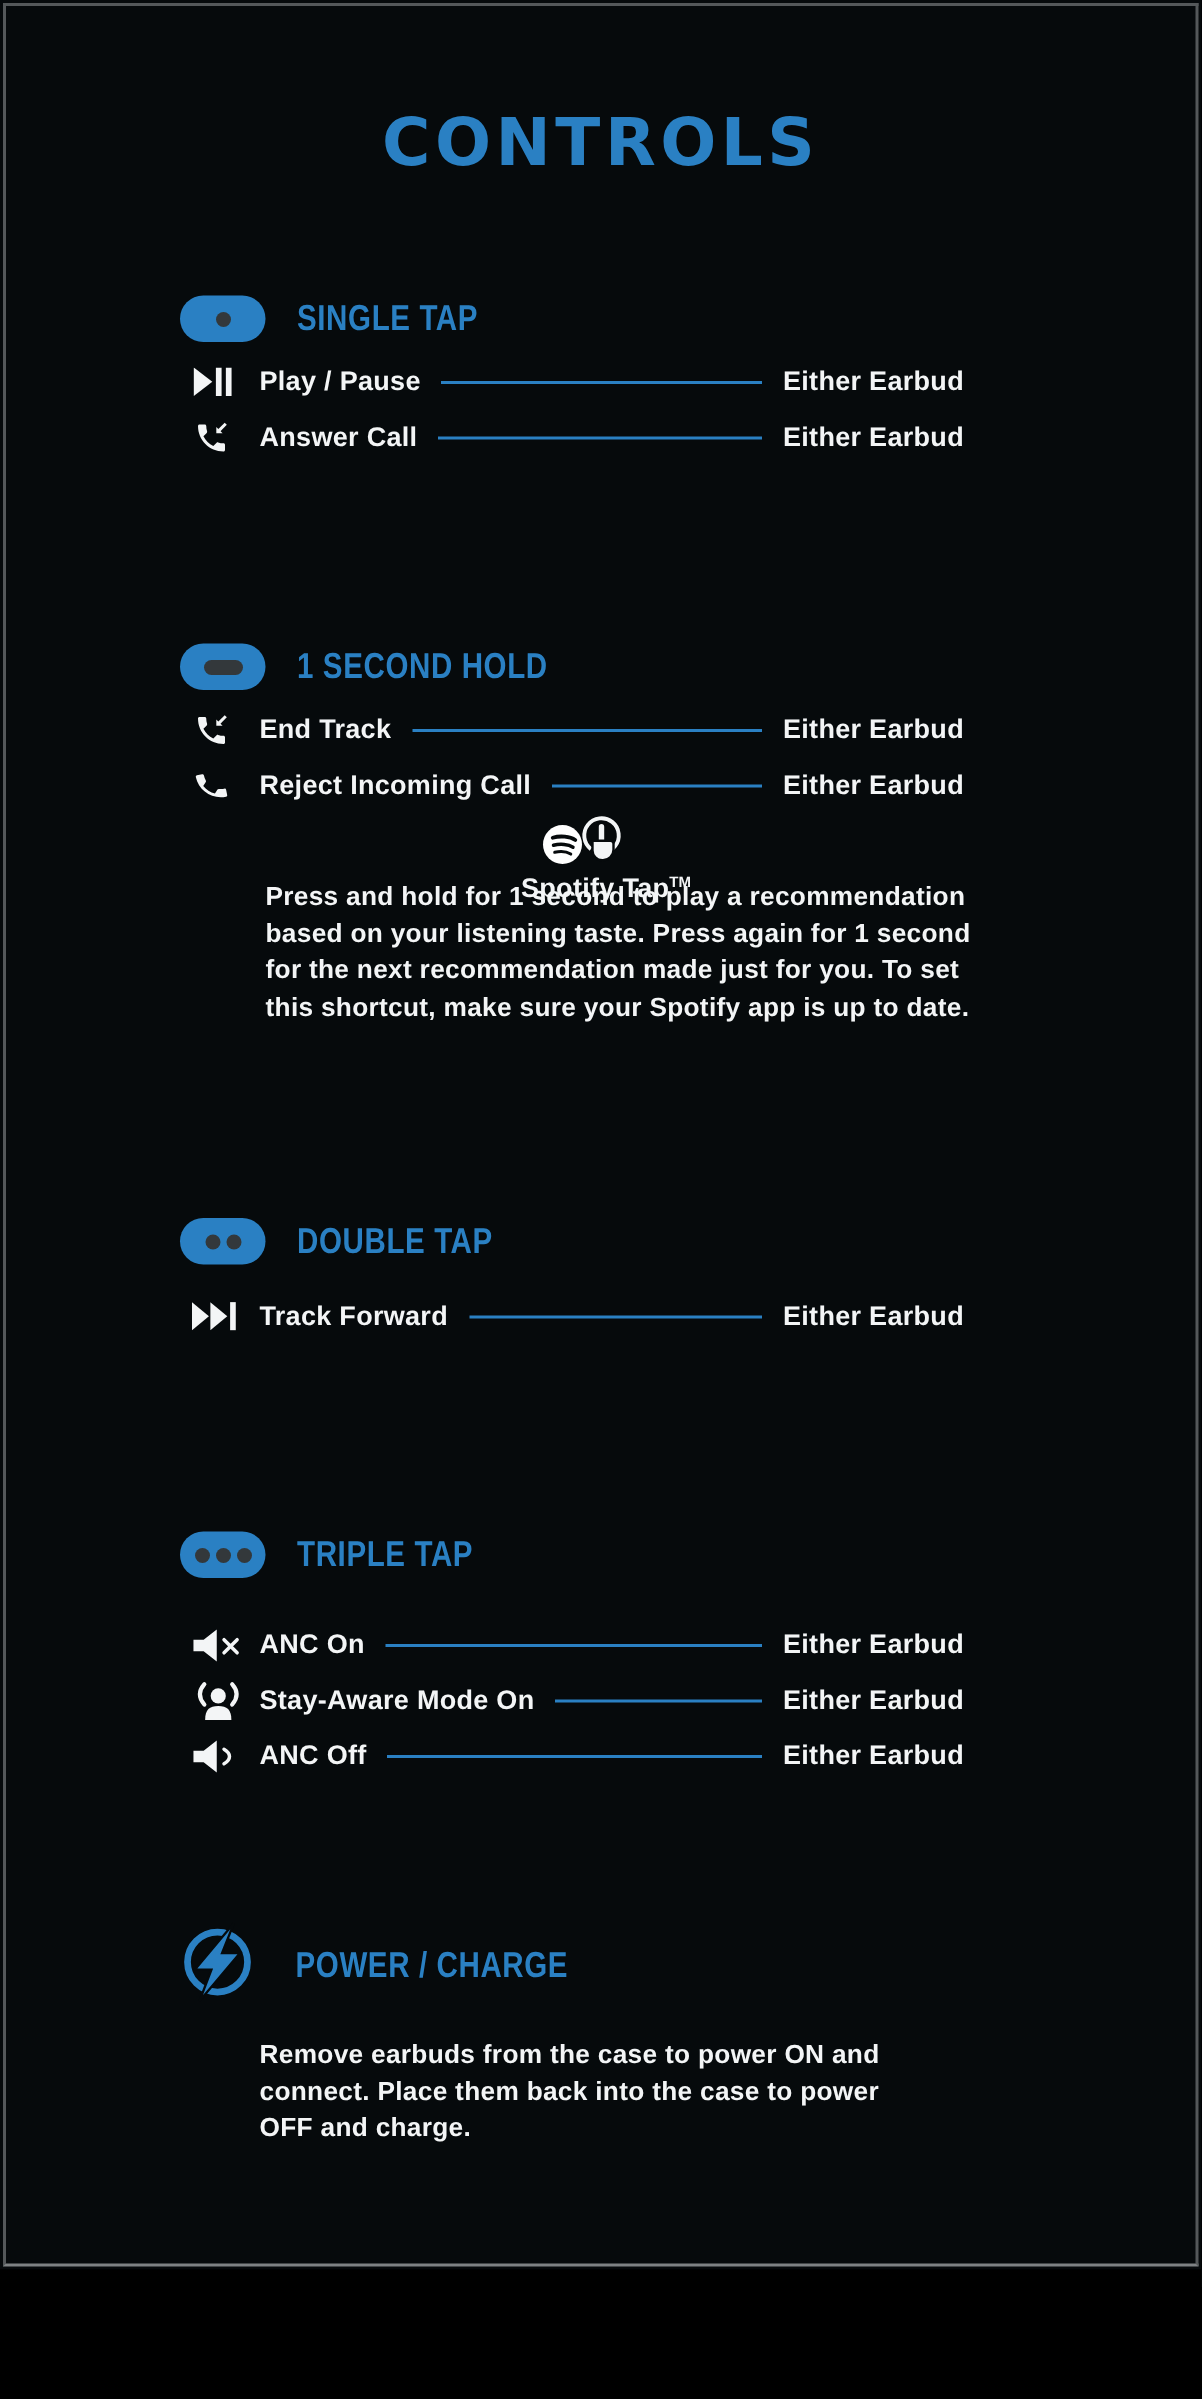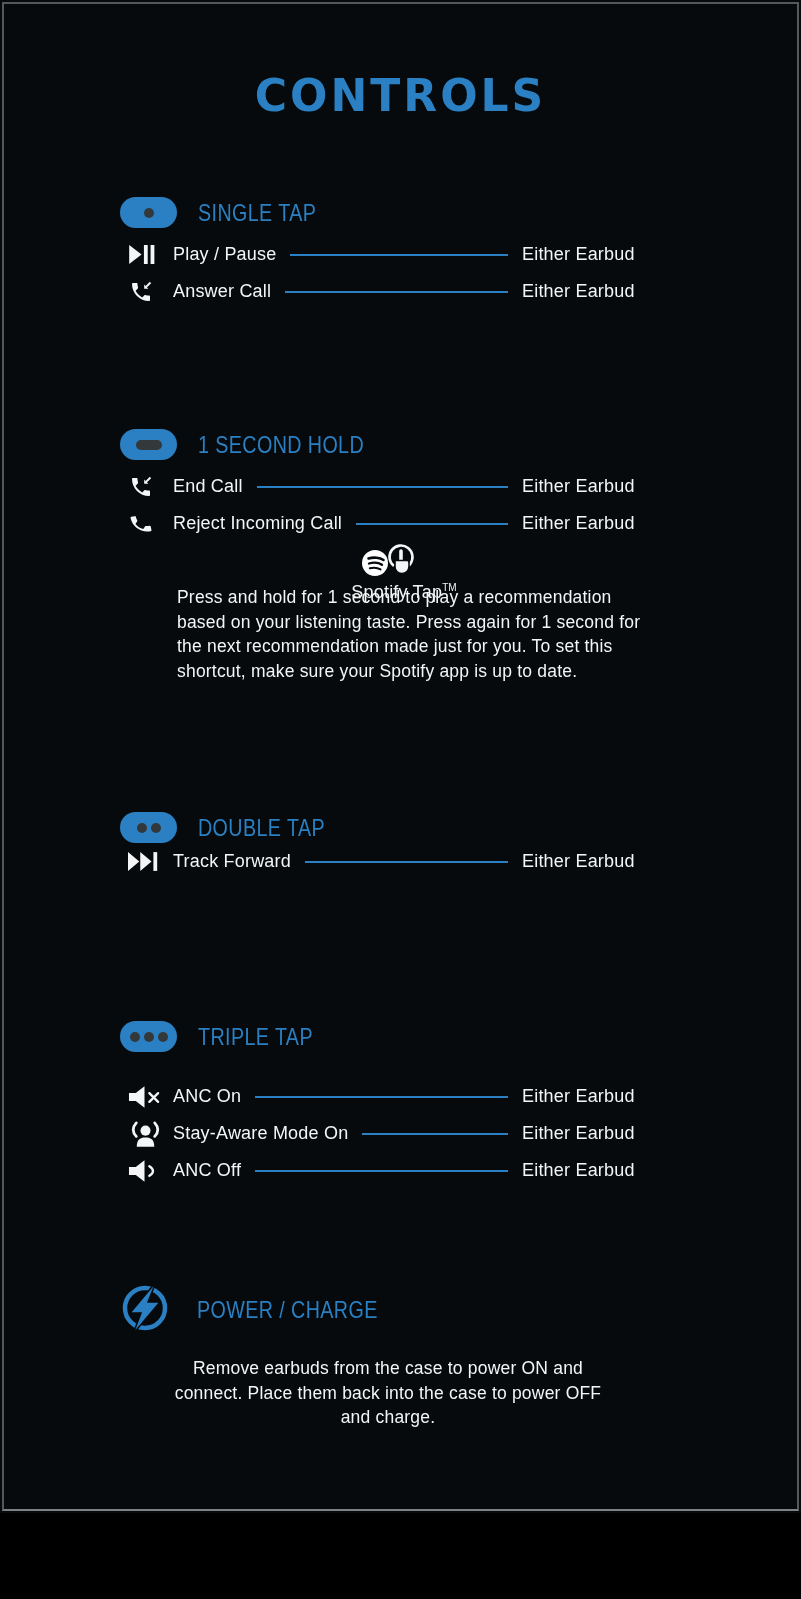--- a/index.html
+++ b/index.html
@@ -17,43 +17,43 @@
   }
   .frame{
     position:absolute;inset:2px;border:2px solid var(--frame);
     border-bottom-color:#7e8284;pointer-events:none;
   }
   .page-title{
     position:absolute;top:70px;left:0;right:0;text-align:center;
     font-family:"DejaVu Sans",sans-serif;font-weight:bold;font-size:44px;
     letter-spacing:3px;color:var(--accent);
   }
-  .section{position:absolute;left:0;right:0;}
+  .section{position:absolute;left:0;right:0;font-weight:bold;}
   #sec-single{top:197px;}
   #sec-hold{top:429px;}
   #sec-double{top:812px;}
   #sec-triple{top:1021px;}
-  #sec-power{top:1281px;text-align:center;}
+  #sec-power{top:1281px;}
   .section-header{display:flex;align-items:center;padding-left:120px;height:31px;}
   .pill{
     width:57px;height:31px;border-radius:16px;background:var(--accent);
     display:flex;align-items:center;justify-content:center;gap:4px;flex:none;
   }
   .pill .dot{width:10px;height:10px;border-radius:50%;background:var(--pill-inner);}
   .pill .dash{width:26px;height:10px;border-radius:5px;background:var(--pill-inner);}
   .section-heading{
     display:inline-block;margin-left:21px;color:var(--accent);
     font-size:24px;letter-spacing:.5px;white-space:nowrap;
     transform:scaleX(.82);transform-origin:left center;
   }
   .row{
     display:flex;align-items:center;height:37px;margin-left:128px;width:552px;justify-content:space-between;
   }
   .row.mt8{margin-top:8px;}
-  .row.mt16{}
+  .row.mt16{margin-top:16px;}
   .row.mt19{margin-top:26px;}
   .row-icon{width:45px;flex:none;display:flex;align-items:center;}
   .row-icon svg{display:block;}
   .row-icon.wide{margin-left:-21px;width:66px;}
   .control-label{flex:none;font-size:18px;letter-spacing:.2px;}
   .control-label sup{font-size:10px;letter-spacing:0;}
   .connector-line{flex:1;height:2px;background:var(--accent);margin:0 14px;}
   .target-label{flex:none;width:158px;font-size:18px;letter-spacing:.2px;}
   .spotify-row{height:40px;flex-direction:column;}
   .desc{
@@ -115,21 +115,21 @@
       <span class="section-heading">1 SECOND HOLD</span>
     </div>
     <div class="row mt8">
       <span class="row-icon">
         <svg width="26" height="24" viewBox="0 0 24 24">
             <path class="icon-white" d="M6.62 10.79c1.44 2.83 3.76 5.14 6.59 6.59l2.2-2.2c.27-.27.67-.36 1.02-.24 1.12.37 2.33.57 3.57.57.55 0 1 .45 1 1V20c0 .55-.45 1-1 1-9.39 0-17-7.61-17-17 0-.55.45-1 1-1h3.5c.55 0 1 .45 1 1 0 1.25.2 2.45.57 3.57.11.35.03.74-.24 1.02l-2.2 2.2z"></path>
             <path class="stroke-white" d="M21.5 2.5 L16.6 7.4" stroke-width="2"></path>
             <polygon class="icon-white" points="15.2,8.8 15.2,4.6 19.4,8.8"></polygon>
           </svg>
       </span>
-      <span class="control-label">End Call</span>
+      <span class="control-label">End Track</span>
       <span class="connector-line"></span>
       <span class="target-label">Either Earbud</span>
     </div>
     <div class="row">
       <span class="row-icon">
         <svg width="26" height="24" viewBox="0 0 24 24">
             <path class="icon-white" transform="rotate(-12 12 12)" d="M6.62 10.79c1.44 2.83 3.76 5.14 6.59 6.59l2.2-2.2c.27-.27.67-.36 1.02-.24 1.12.37 2.33.57 3.57.57.55 0 1 .45 1 1V20c0 .55-.45 1-1 1-9.39 0-17-7.61-17-17 0-.55.45-1 1-1h3.5c.55 0 1 .45 1 1 0 1.25.2 2.45.57 3.57.11.35.03.74-.24 1.02l-2.2 2.2z"></path>
           </svg>
       </span>
       <span class="control-label">Reject Incoming Call</span>

